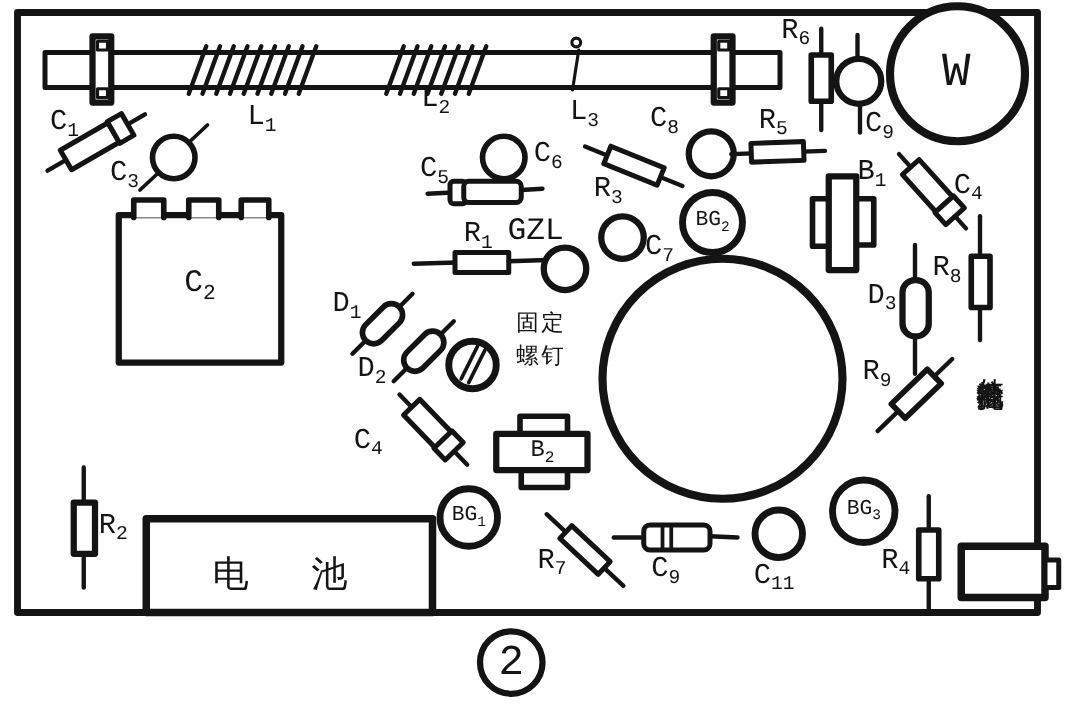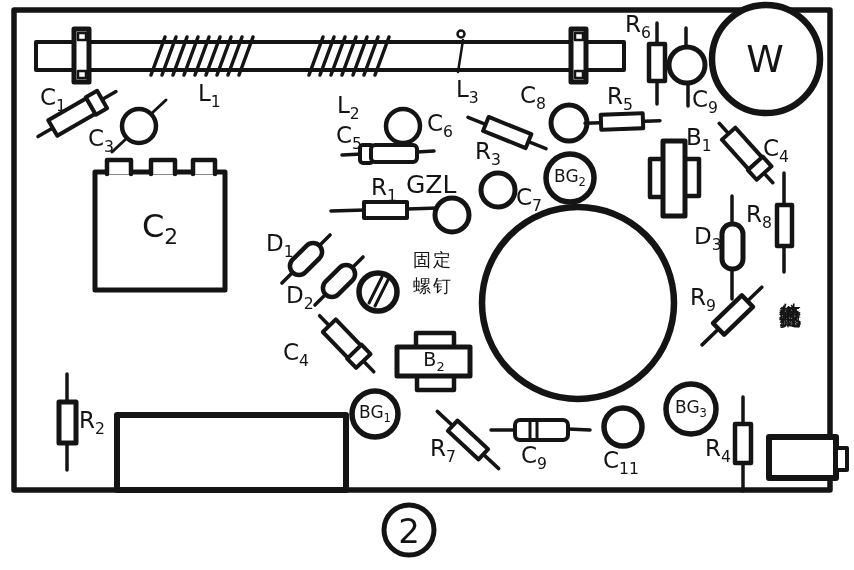--- a/index.html
+++ b/index.html
@@ -3,25 +3,25 @@
 <meta charset="utf-8">
 <style>
   html,body{margin:0;padding:0;background:#fff;}
   #stage{
     position:relative;width:854px;height:570px;background:#ffffff;
     font-family:"DejaVu Sans",sans-serif;color:#141414;overflow:hidden;
   }
   #shapes{position:absolute;left:0;top:0;}
   .lbl{
     position:absolute;font-size:23px;line-height:1;color:#141414;
-    white-space:nowrap;user-select:none;
+    white-space:nowrap;user-select:none;font-family:Liberation Mono, monospace;
   }
   .lbl sub{font-size:0.68em;line-height:1;}
   .ctr{transform:translate(-50%,-50%);}
-  .big{font-size:32px;}
+  .big{font-size:25px;}
   .w{font-size:38px;}
   .inside{font-size:17px;}
   .cjk{letter-spacing:2px;font-size:18px;margin-left:12px;}
   .battery-lbl{font-size:29px;letter-spacing:50px;}
   .vtext{
     writing-mode:vertical-rl;text-orientation:upright;
     font-size:22px;letter-spacing:1px;
   }
   .fignum{font-size:34px;}
 </style>
@@ -240,21 +240,21 @@
       <rect x="836" y="448" width="11" height="22" stroke-width="4" fill="#fff"></rect>
     </g>
 
     <circle cx="409" cy="530" r="25" stroke-width="5" fill="#fff"></circle>
   </g>
 </svg>
 
 <div class="lbl" style="left:40px;top:86px"><span>C</span><sub>1</sub></div>
 <div class="lbl" style="left:88px;top:127px"><span>C</span><sub>3</sub></div>
 <div class="lbl" style="left:198px;top:82px"><span>L</span><sub>1</sub></div>
-<div class="lbl" style="left:337px;top:94px"><span>L</span><sub>2</sub></div>
+<div class="lbl" style="left:337px;top:68px"><span>L</span><sub>2</sub></div>
 <div class="lbl" style="left:456px;top:78px"><span>L</span><sub>3</sub></div>
 <div class="lbl" style="left:520px;top:84px"><span>C</span><sub>8</sub></div>
 <div class="lbl" style="left:607px;top:85px"><span>R</span><sub>5</sub></div>
 <div class="lbl" style="left:625px;top:13px"><span>R</span><sub>6</sub></div>
 <div class="lbl" style="left:692px;top:88px"><span>C</span><sub>9</sub></div>
 <div class="lbl w ctr" style="left:765px;top:59px"><span>W</span></div>
 <div class="lbl" style="left:336px;top:124px"><span>C</span><sub>5</sub></div>
 <div class="lbl" style="left:427px;top:112px"><span>C</span><sub>6</sub></div>
 <div class="lbl" style="left:475px;top:140px"><span>R</span><sub>3</sub></div>
 <div class="lbl inside ctr" style="left:570px;top:178px"><span>BG</span><sub>2</sub></div>
@@ -273,16 +273,17 @@
 <div class="lbl" style="left:690px;top:286px"><span>R</span><sub>9</sub></div>
 <div class="lbl" style="left:283px;top:341px"><span>C</span><sub>4</sub></div>
 <div class="lbl ctr" style="left:434px;top:362px;font-size:19px"><span>B</span><sub>2</sub></div>
 <div class="lbl inside ctr" style="left:375px;top:414px"><span>BG</span><sub>1</sub></div>
 <div class="lbl" style="left:430px;top:437px"><span>R</span><sub>7</sub></div>
 <div class="lbl" style="left:521px;top:444px"><span>C</span><sub>9</sub></div>
 <div class="lbl" style="left:603px;top:449px"><span>C</span><sub>11</sub></div>
 <div class="lbl inside ctr" style="left:691px;top:409px"><span>BG</span><sub>3</sub></div>
 <div class="lbl" style="left:705px;top:437px"><span>R</span><sub>4</sub></div>
 <div class="lbl" style="left:79px;top:409px"><span>R</span><sub>2</sub></div>
+<div class="lbl battery-lbl" style="left:170px;top:447px">电池</div>
 <div class="lbl vtext" style="left:779px;top:285px">外接电源插孔</div>
 <div class="lbl fignum ctr" style="left:409px;top:531px">2</div>
 
 </div>
 
 </body></html>

